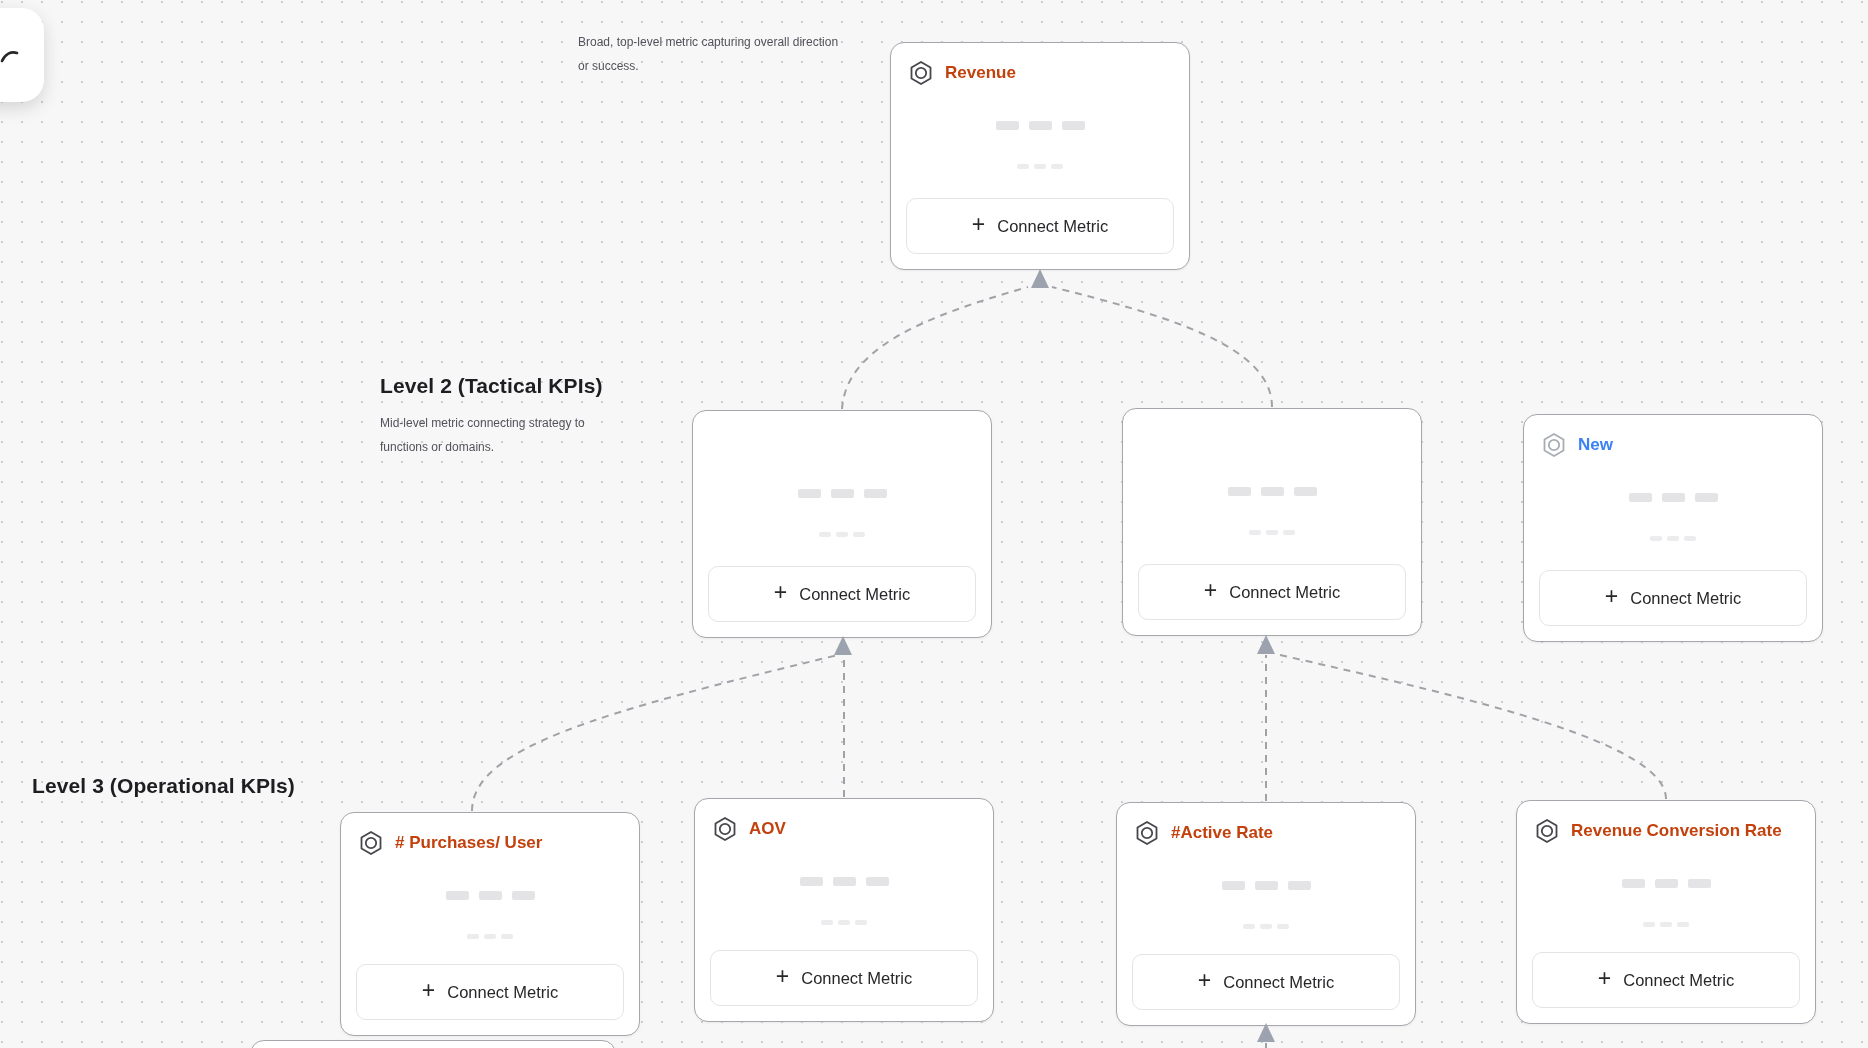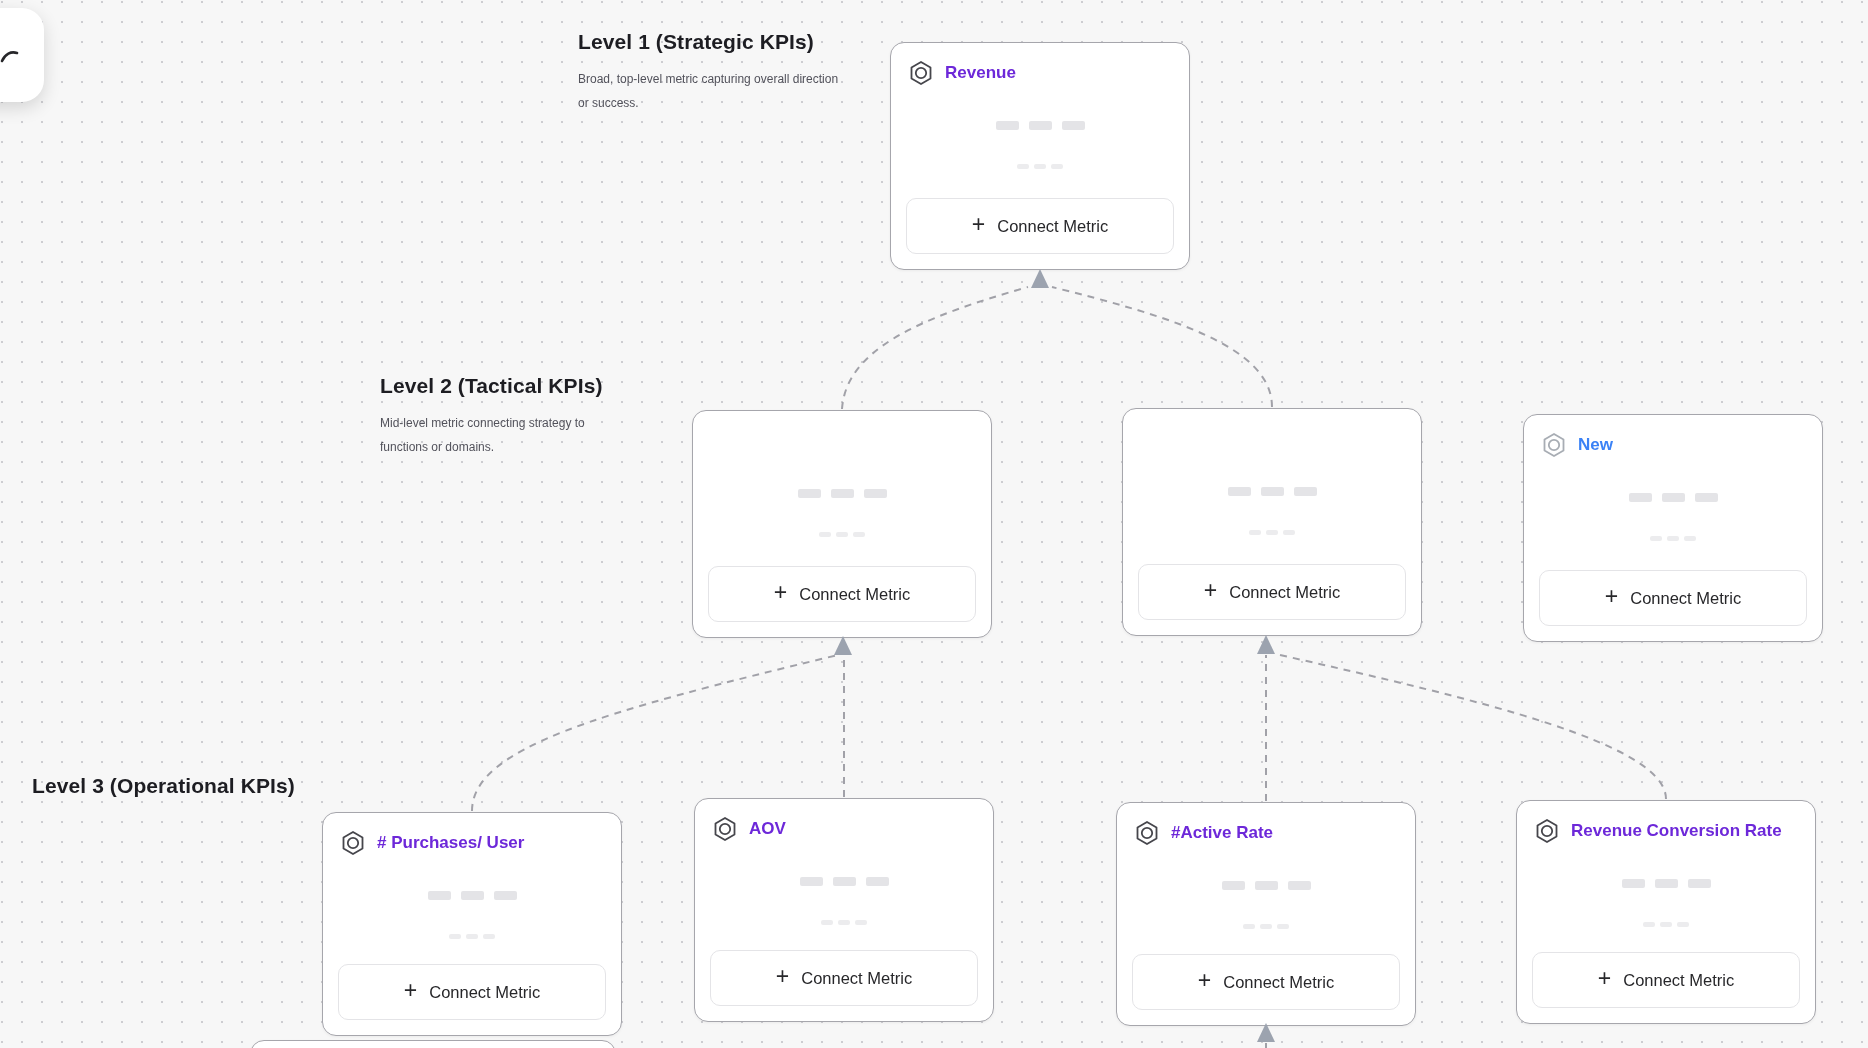--- a/index.html
+++ b/index.html
@@ -25,21 +25,21 @@
 
   
   .card{
     position:absolute;width:300px;height:228px;background:#fff;
     border:1.4px solid #a6a6ac;border-radius:14px;
     box-shadow:0 1px 3px rgba(0,0,0,.05);box-sizing:border-box;
   }
   .card.h224{height:224px;}
   .card-head{display:flex;align-items:center;gap:11px;padding:17px 17px 0 17px;}
   .card-head svg{flex:0 0 auto;display:block;}
-  .card-title{font-size:17px;font-weight:700;color:#6d28d9;white-space:nowrap;}
+  .card-title{font-size:17px;font-weight:700;color:#c2410c;white-space:nowrap;}
   .card.draft .card-title{color:#3b82f6;}
 
   .skeleton{position:absolute;left:0;right:0;top:78px;text-align:center;}
   .sk-row{display:flex;justify-content:center;gap:10px;}
   .sk-row i{display:block;width:23px;height:9px;border-radius:2px;background:#e4e4e7;}
   .sk-row.small{margin-top:34px;gap:5px;}
   .sk-row.small i{width:12px;height:5px;background:#ececee;}
 
   .connect-btn{
     position:absolute;left:15px;right:15px;bottom:15px;height:56px;
@@ -55,21 +55,20 @@
   svg.connectors{position:absolute;left:0;top:0;pointer-events:none;}
   .dash{fill:none;stroke:#a1a1a8;stroke-width:2;stroke-dasharray:7 6;}
   .arrow{fill:#9ca3af;}
 </style>
 </head>
 <body>
 
 <div class="canvas">
 
   <div class="level-label" style="left:578px;top:30px;width:420px">
-    <h2>Level 1 (Strategic KPIs)</h2>
     <p style="width:262px">Broad, top-level metric capturing overall direction or success.</p>
   </div>
   <div class="level-label" style="left:380px;top:374px;width:420px">
     <h2>Level 2 (Tactical KPIs)</h2>
     <p style="width:250px">Mid-level metric connecting strategy to functions or domains.</p>
   </div>
   <div class="level-label" style="left:32px;top:774px;width:420px">
     <h2>Level 3 (Operational KPIs)</h2>
   </div>
 
@@ -156,21 +155,21 @@
           <i></i>
           <i></i>
         </div>
     </div>
     <button class="connect-btn">
       <span class="plus">+</span>
       <span>Connect Metric</span>
     </button>
   </div>
 
-  <div class="card h224" style="left:322px;top:812px">
+  <div class="card h224" style="left:340px;top:812px">
     <div class="card-head">
       <svg width="26" height="26" viewBox="0 0 26 26">
         <polygon points="13,2 22.5,7.5 22.5,18.5 13,24 3.5,18.5 3.5,7.5" fill="none" stroke="#46464c" stroke-width="1.8" stroke-linejoin="round"></polygon>
         <circle cx="13" cy="13" r="5.2" fill="none" stroke="#46464c" stroke-width="1.8"></circle>
       </svg>
       <span class="card-title"># Purchases/ User</span>
     </div>
     <div class="skeleton">
       <div class="sk-row">
           <i></i>

